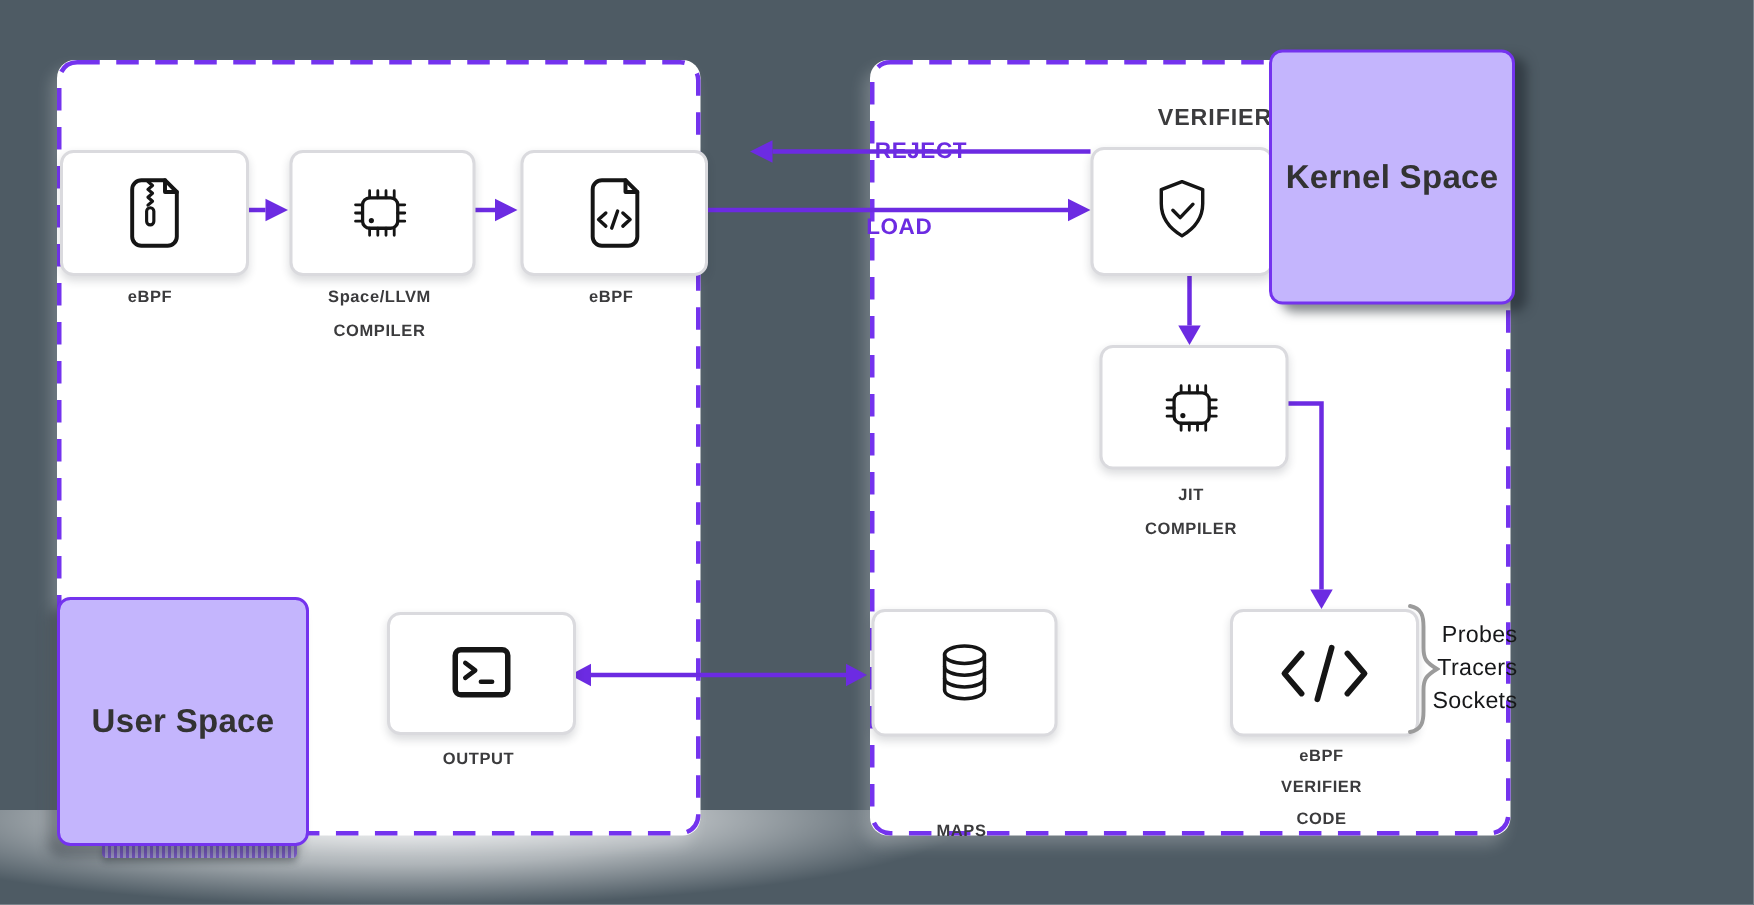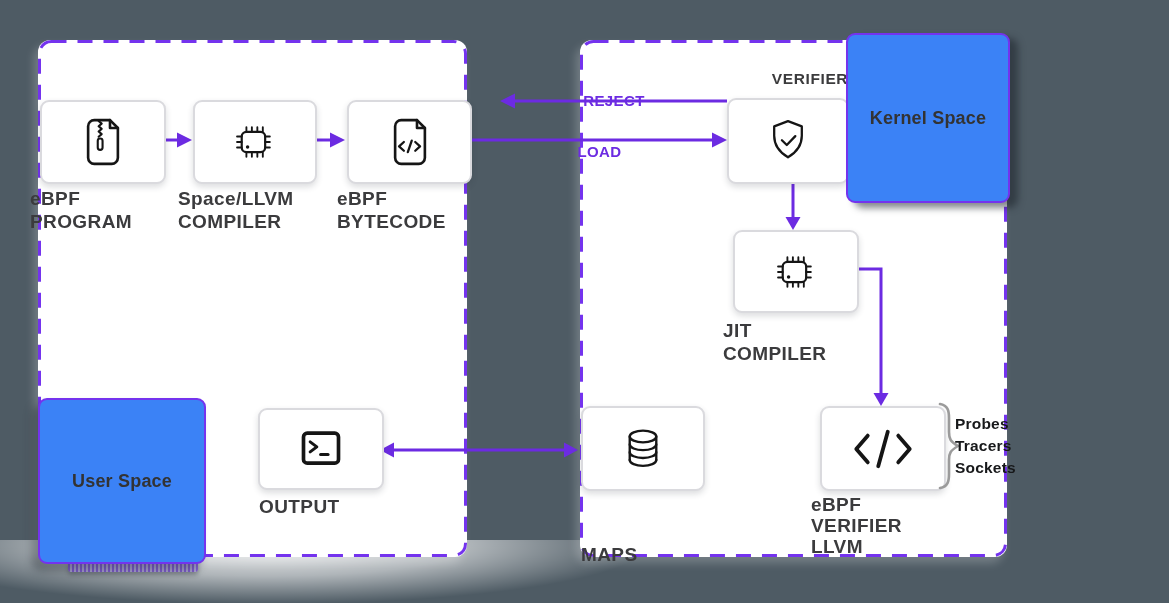--- a/index.html
+++ b/index.html
@@ -25,46 +25,46 @@
   .al{stroke:var(--arrow,#6C2BE2); stroke-width:3; fill:none;}
   .ah{fill:var(--arrow,#6C2BE2); stroke:none;}
   .node{
     display:flex; align-items:center; justify-content:center; z-index:3;
     background:#fff; border:2px solid var(--border,#DADADE); border-radius:9px;
     box-shadow:0 3px 6px rgba(40,44,54,.16);
   }
   .node svg{display:block;}
   .icon-stroke{stroke:#151515; fill:none; stroke-linecap:round; stroke-linejoin:round;}
   .nodelabel{
-    z-index:3; text-align:left; font-weight:700; color:var(--label,#3B3B3D);
-    font-size:19px; line-height:23px; letter-spacing:.4px;
+    z-index:3; text-align:center; font-weight:700; color:var(--label,#3B3B3D);
+    font-size:11px; line-height:23px; letter-spacing:.4px;
   }
   .bigbox{
     display:flex; align-items:center; justify-content:center; z-index:4;
-    background:#3b82f6; border:2.5px solid var(--purple,#7433EE); border-radius:9px;
-    font-weight:700; font-size:18px; color:var(--dark,#333333); letter-spacing:.2px;
+    background:#c4b5fd; border:2.5px solid var(--purple,#7433EE); border-radius:9px;
+    font-weight:700; font-size:22px; color:var(--dark,#333333); letter-spacing:.2px;
   }
   .kernelbox{left:846px; top:33px; width:160px; height:166px; box-shadow:8px 5px 7px rgba(30,36,44,.55);}
   .userbox{left:38px; top:398px; width:164px; height:162px; box-shadow:-6px 7px 8px rgba(30,36,44,.38);text-align:center;}
   .user-hatch{
     left:68px; top:561px; width:130px; height:11px; z-index:3; border-radius:3px; opacity:.85;
     background:repeating-linear-gradient(90deg, #7b4fd8 0 2px, #b0a3e0 2px 4px);
     box-shadow:0 3px 4px rgba(30,36,44,.35);
   }
   .edge-label{
     z-index:3; text-align:center; font-weight:700; font-size:15px;
     color:var(--arrow,#6C2BE2); letter-spacing:.4px;
   }
   .verifier-label{
     left:740px; top:70px; width:140px; z-index:3; text-align:center;
     font-weight:700; font-size:15.5px; color:var(--label,#3B3B3D); letter-spacing:.6px;
   }
   .attach{
     left:955px; top:413px; z-index:3; font-size:15.5px; line-height:22px;
-    color:var(--probes,#17181A); font-weight:700; letter-spacing:.2px; white-space:nowrap;
+    color:var(--probes,#17181A); font-weight:400; letter-spacing:.2px; white-space:nowrap;text-align:right;
   }
   .bracket{left:936px; top:402px; z-index:3;}
 </style>
 </head>
 <body>
 
 <div class="canvas">
 
   <div class="abs glow"></div>
 
@@ -174,45 +174,43 @@
     <path d="M4 2 c8 1.5 9 7 9 14 v14 c0 7 1.5 9.5 9 14 c-7.5 4.5 -9 7 -9 14 v14 c0 7 -1 12.5 -9 14" fill="none" stroke="#9B9B9B" stroke-width="2.6" stroke-linecap="round"></path>
   </svg>
   <div class="abs attach">
     <div>Probes</div>
     <div>Tracers</div>
     <div>Sockets</div>
   </div>
 
   <div class="abs nodelabel" style="left:30px;top:187px;width:140px;">
     <div>eBPF</div>
-    <div>PROGRAM</div>
   </div>
   <div class="abs nodelabel" style="left:178px;top:187px;width:150px;">
     <div>Space/LLVM</div>
     <div>COMPILER</div>
   </div>
   <div class="abs nodelabel" style="left:337px;top:187px;width:141px;">
     <div>eBPF</div>
-    <div>BYTECODE</div>
   </div>
   <div class="abs nodelabel" style="left:259px;top:495px;width:120px;">
     <div>OUTPUT</div>
   </div>
   <div class="abs verifier-label">VERIFIER</div>
   <div class="abs nodelabel" style="left:723px;top:319px;width:142px;">
     <div>JIT</div>
     <div>COMPILER</div>
   </div>
   <div class="abs nodelabel" style="left:581px;top:495px;width:120px;margin-top:48px;">
     <div>MAPS</div>
   </div>
   <div class="abs nodelabel" style="left:811px;top:494px;width:140px;line-height:21px;">
     <div>eBPF</div>
     <div>VERIFIER</div>
-    <div>LLVM</div>
+    <div>CODE</div>
   </div>
 
   <div class="abs edge-label" style="left:572px;top:131px;width:55px;margin-top:12px;">LOAD</div>
   <div class="abs edge-label" style="left:578px;top:92px;width:72px;">REJECT</div>
 
   <div class="abs bigbox kernelbox">
     <span>Kernel Space</span>
   </div>
   <div class="abs bigbox userbox">
     <span>User Space</span>

